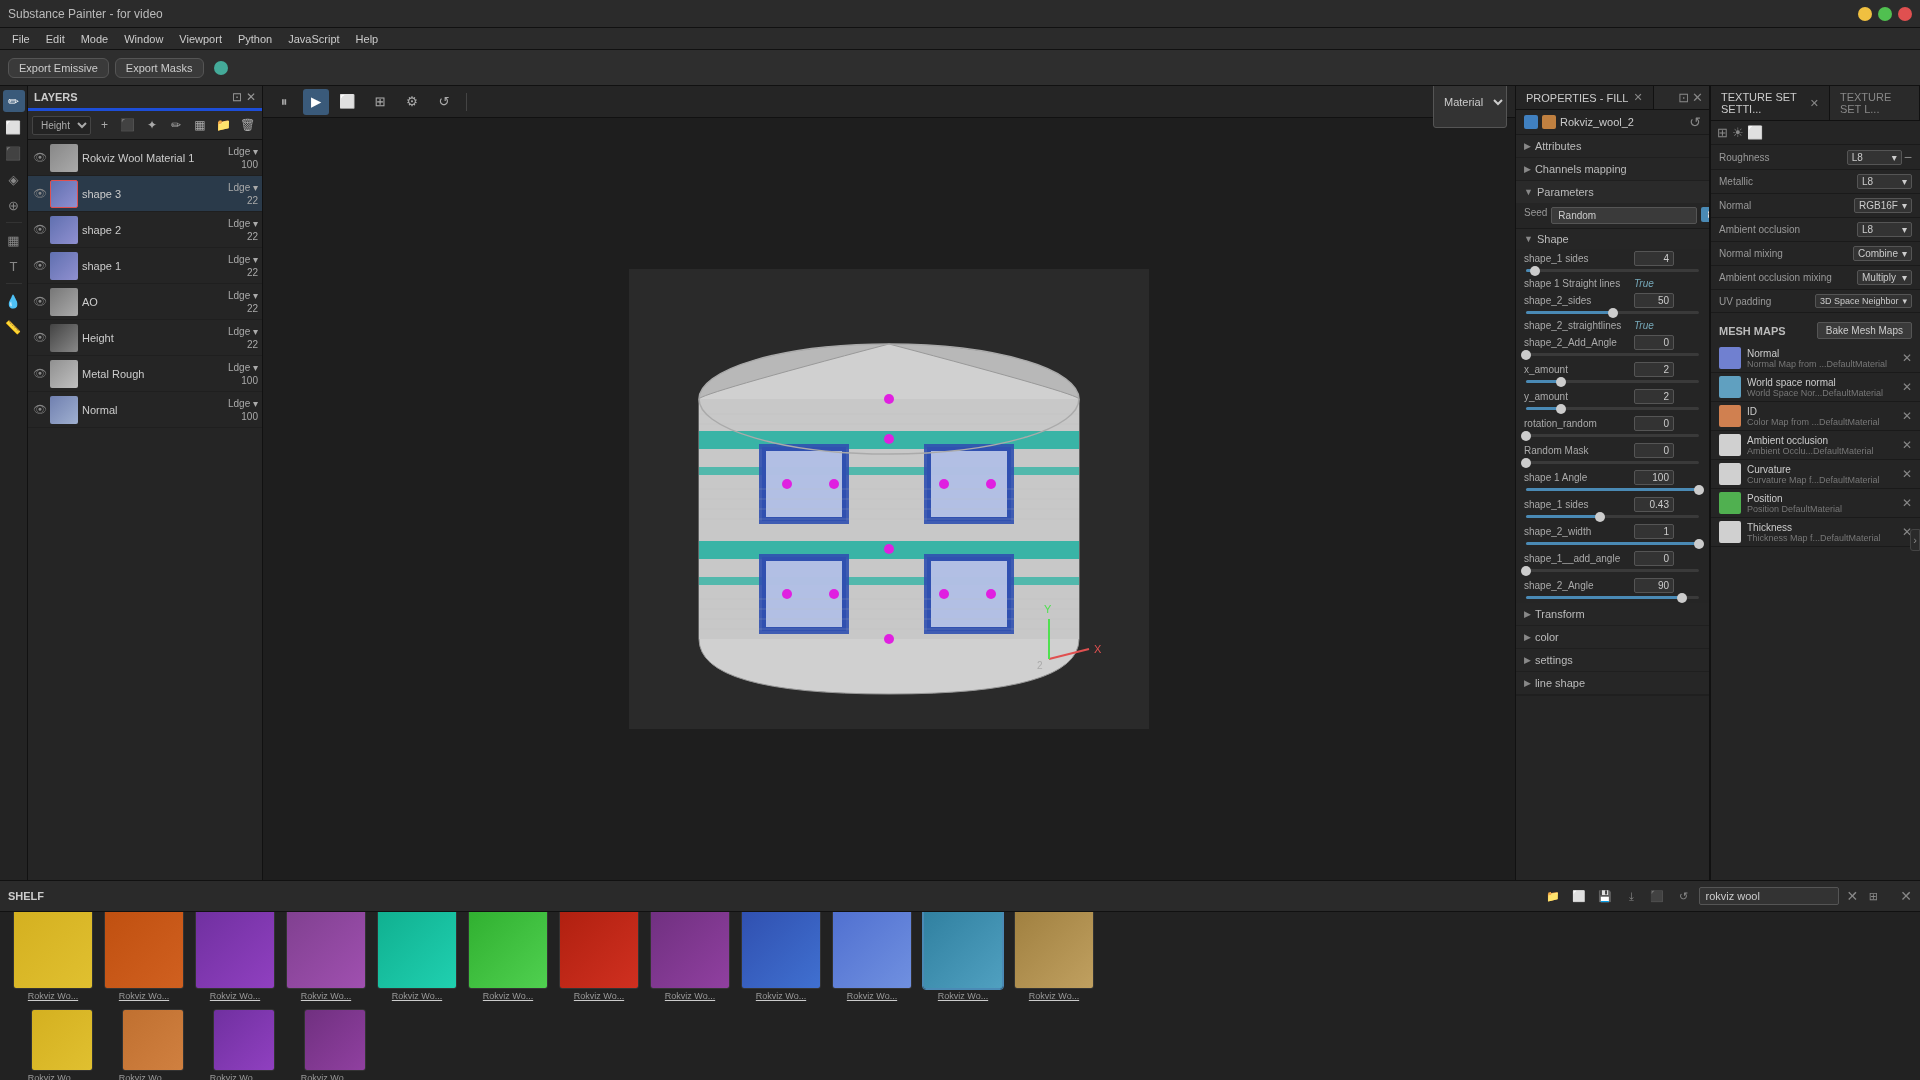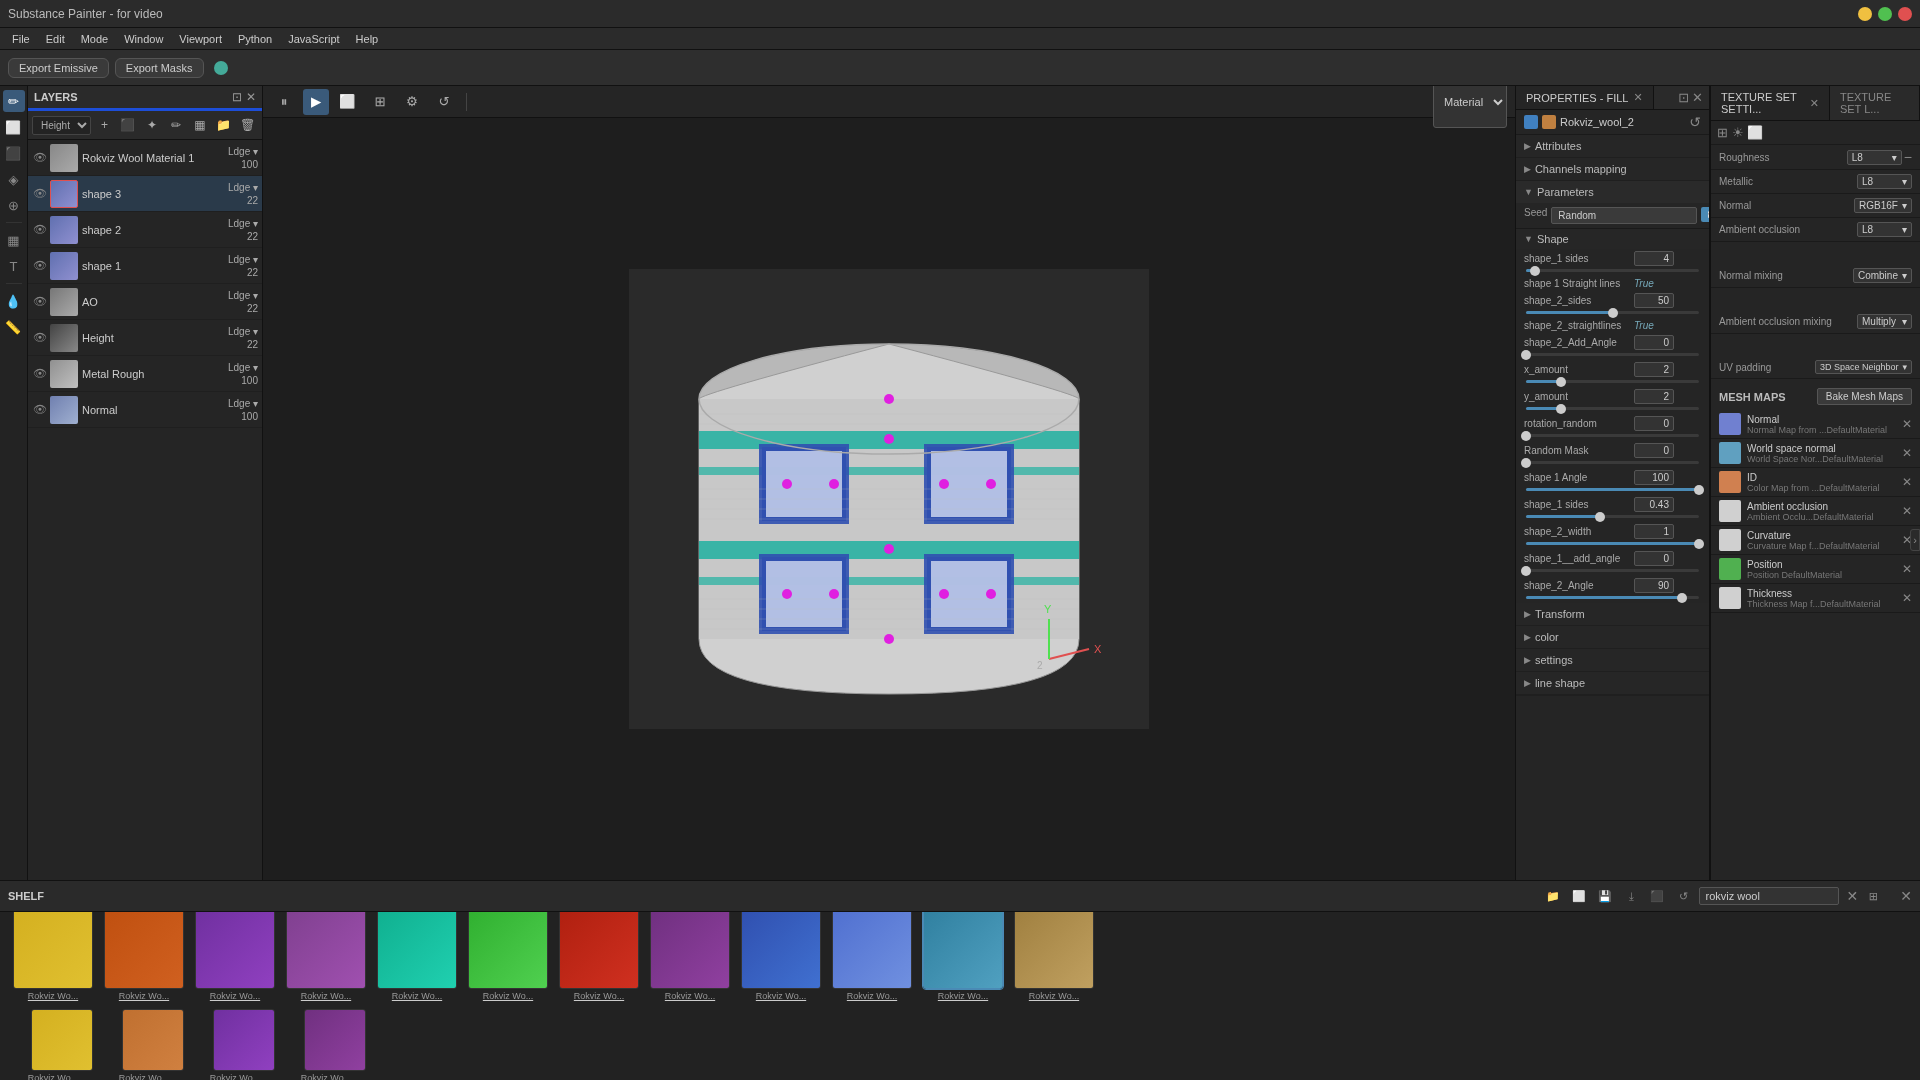--- a/index.html
+++ b/index.html
@@ -86,21 +86,21 @@
     .mesh-maps-title { padding: 5px 8px; color: #bbb; font-size: 11px; font-weight: bold; display: flex; align-items: center; justify-content: space-between; }
     .bake-btn { background: #3a3a3a; border: 1px solid #555; color: #ccc; font-size: 10px; padding: 2px 8px; border-radius: 2px; cursor: pointer; }
 
     .mesh-map-item { display: flex; align-items: center; padding: 3px 8px; border-bottom: 1px solid #1a1a1a; }
     .mm-color { width: 22px; height: 22px; border-radius: 2px; margin-right: 6px; flex-shrink: 0; }
     .mm-info { flex: 1; }
     .mm-name { color: #ccc; font-size: 10px; }
     .mm-source { color: #777; font-size: 9px; }
     .mm-close { color: #888; cursor: pointer; font-size: 12px; margin-left: 4px; }
 
-    .ts-normal-row { display: flex; align-items: center; justify-content: space-between; padding: 4px 8px; border-bottom: 1px solid #1a1a1a; margin-top: 22px; }
+    .ts-normal-row { display: flex; align-items: center; justify-content: space-between; padding: 4px 8px; border-bottom: 1px solid #1a1a1a; }
     .ts-mixing-label { color: #999; font-size: 10px; }
 
     
     #shelf { height: 200px; background: #222; border-top: 1px solid #111; display: flex; flex-direction: column; }
     #shelf-header { background: #2a2a2a; padding: 4px 8px; display: flex; align-items: center; gap: 8px; border-bottom: 1px solid #111; }
     .shelf-title { color: #ccc; font-size: 11px; font-weight: bold; }
     .shelf-toolbar { display: flex; gap: 4px; margin-left: auto; align-items: center; }
     .shelf-tool { background: transparent; border: none; color: #888; cursor: pointer; width: 22px; height: 22px; display: flex; align-items: center; justify-content: center; border-radius: 2px; }
     .shelf-search { background: #333; border: 1px solid #555; color: #ccc; padding: 2px 6px; border-radius: 2px; font-size: 11px; width: 140px; }
     .shelf-close { color: #888; cursor: pointer; font-size: 14px; margin-left: 4px; }

